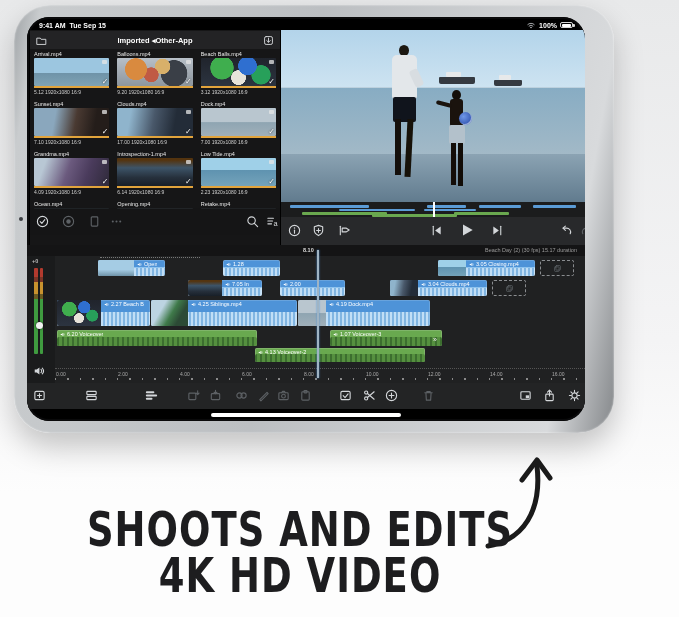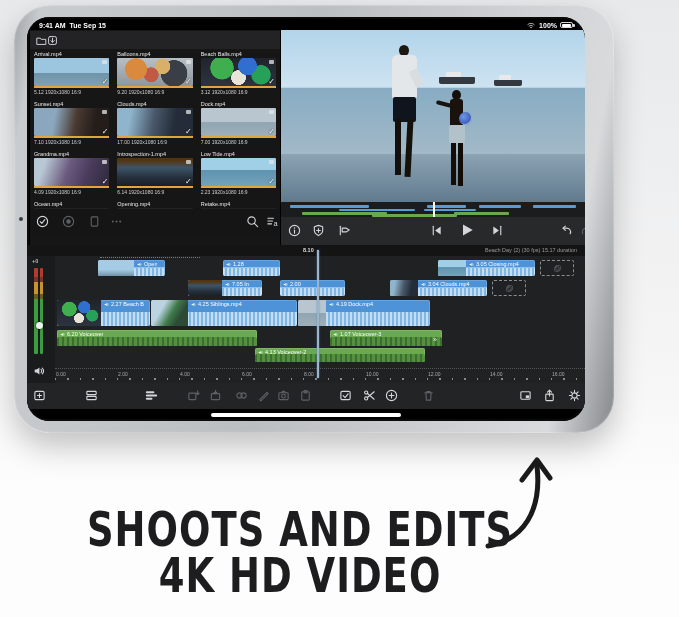--- a/index.html
+++ b/index.html
@@ -154,20 +154,21 @@
       </div>
     </div>
 
     <div class="library">
       <div class="lib-header">
         <span class="icon" style="width:11px;height:11px">
             <svg viewBox="0 0 14 14" fill="none" stroke="currentColor" stroke-width="1.2" stroke-linecap="round" stroke-linejoin="round">
               <path d="M1.5 4 h4 l1 1.5 h6 v6.5 h-11 z"></path>
             </svg>
           </span>
+        <span class="lib-title">Imported ◂Other-App</span>
         <span class="icon" style="width:11px;height:11px">
             <svg viewBox="0 0 14 14" fill="none" stroke="currentColor" stroke-width="1.2" stroke-linecap="round" stroke-linejoin="round">
               <rect x="2" y="2" width="10" height="10" rx="2"></rect>
               <path d="M7 4 v5 M4.7 7 L7 9.3 L9.3 7"></path>
             </svg>
           </span>
       </div>
       <div class="lib-grid" id="lib-grid">
           <div class="cell">
             <div class="nm">Arrival.mp4</div>

